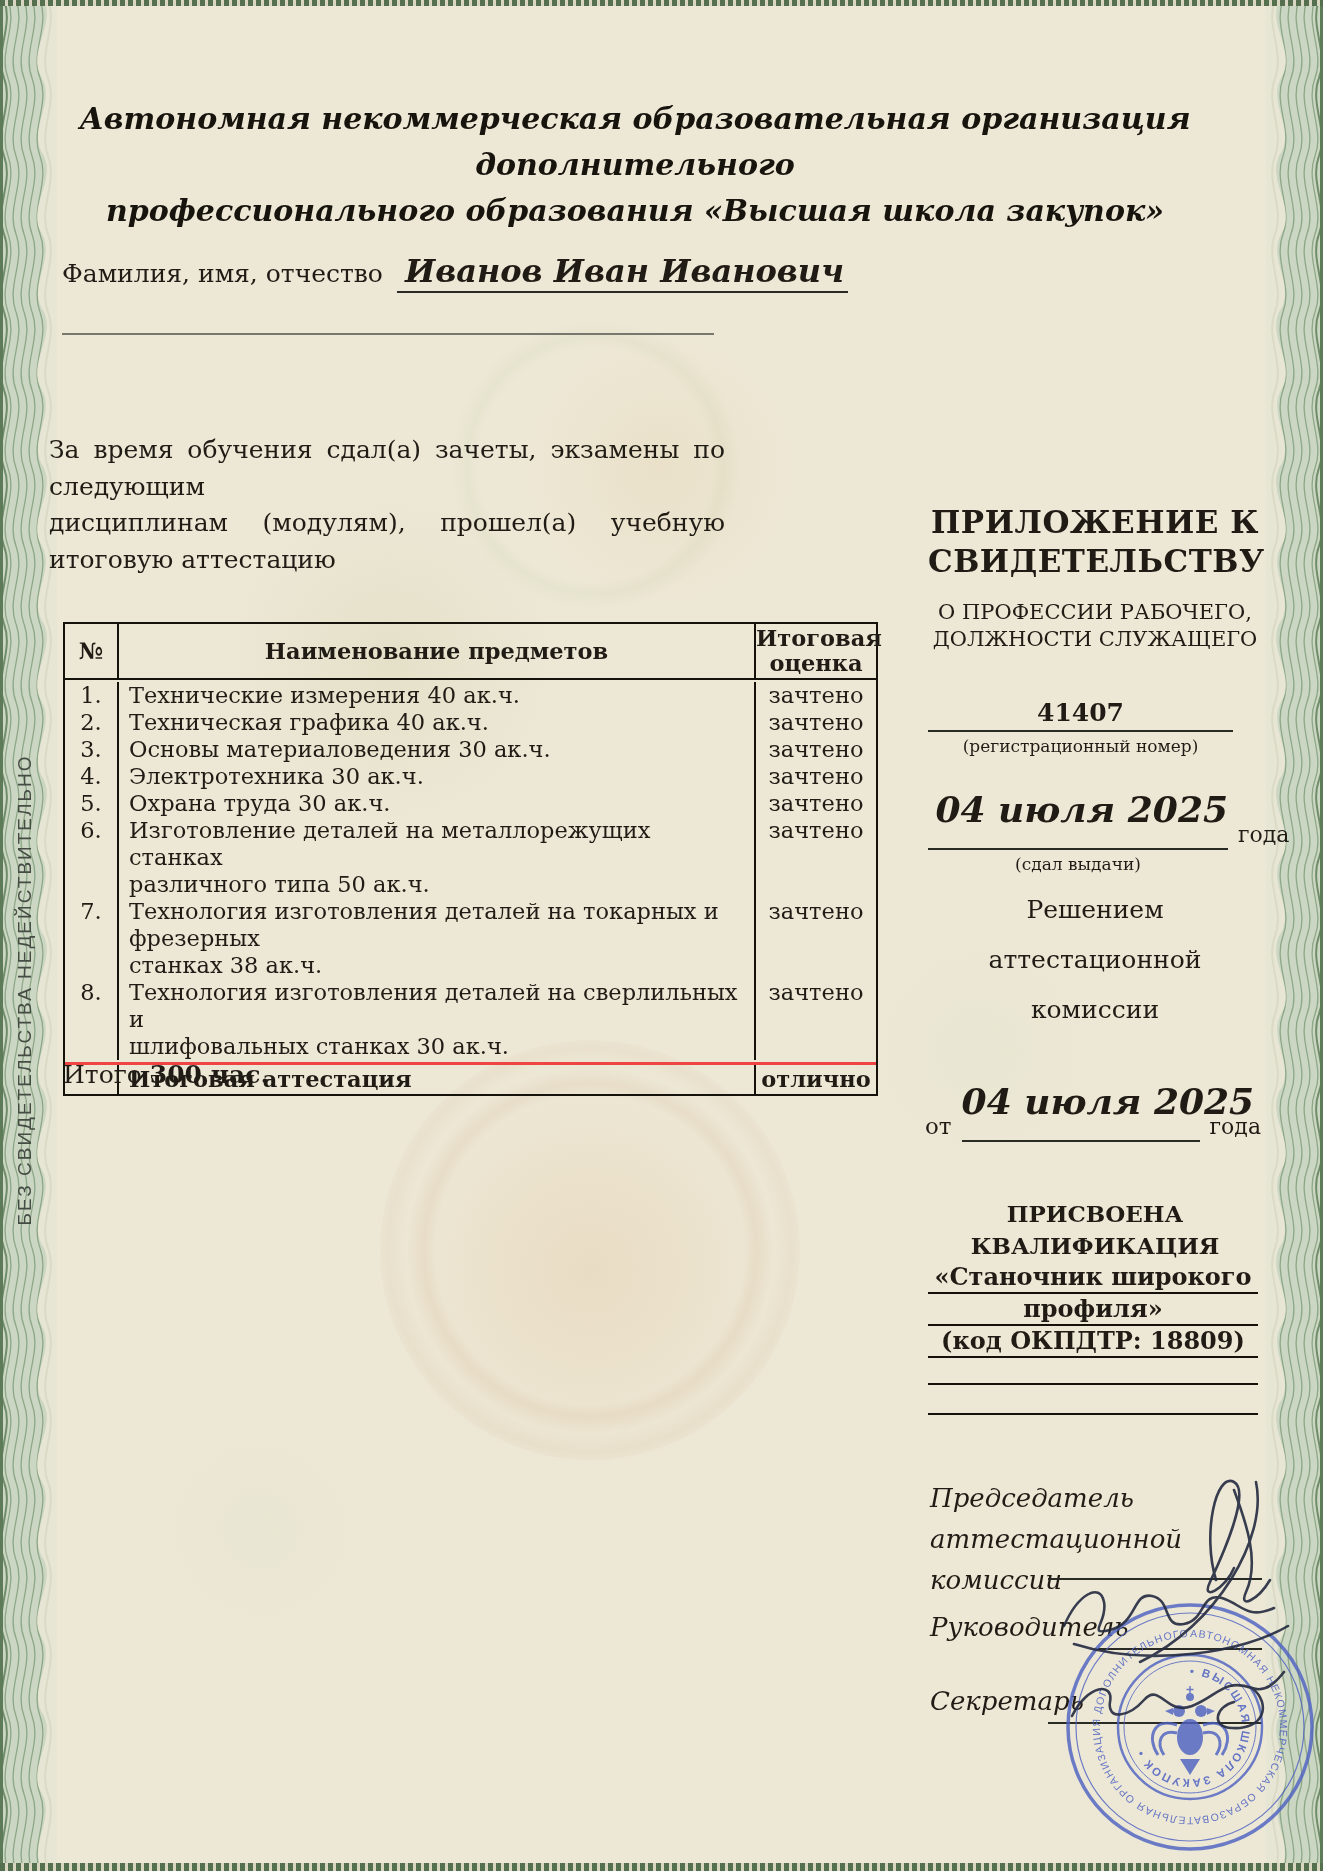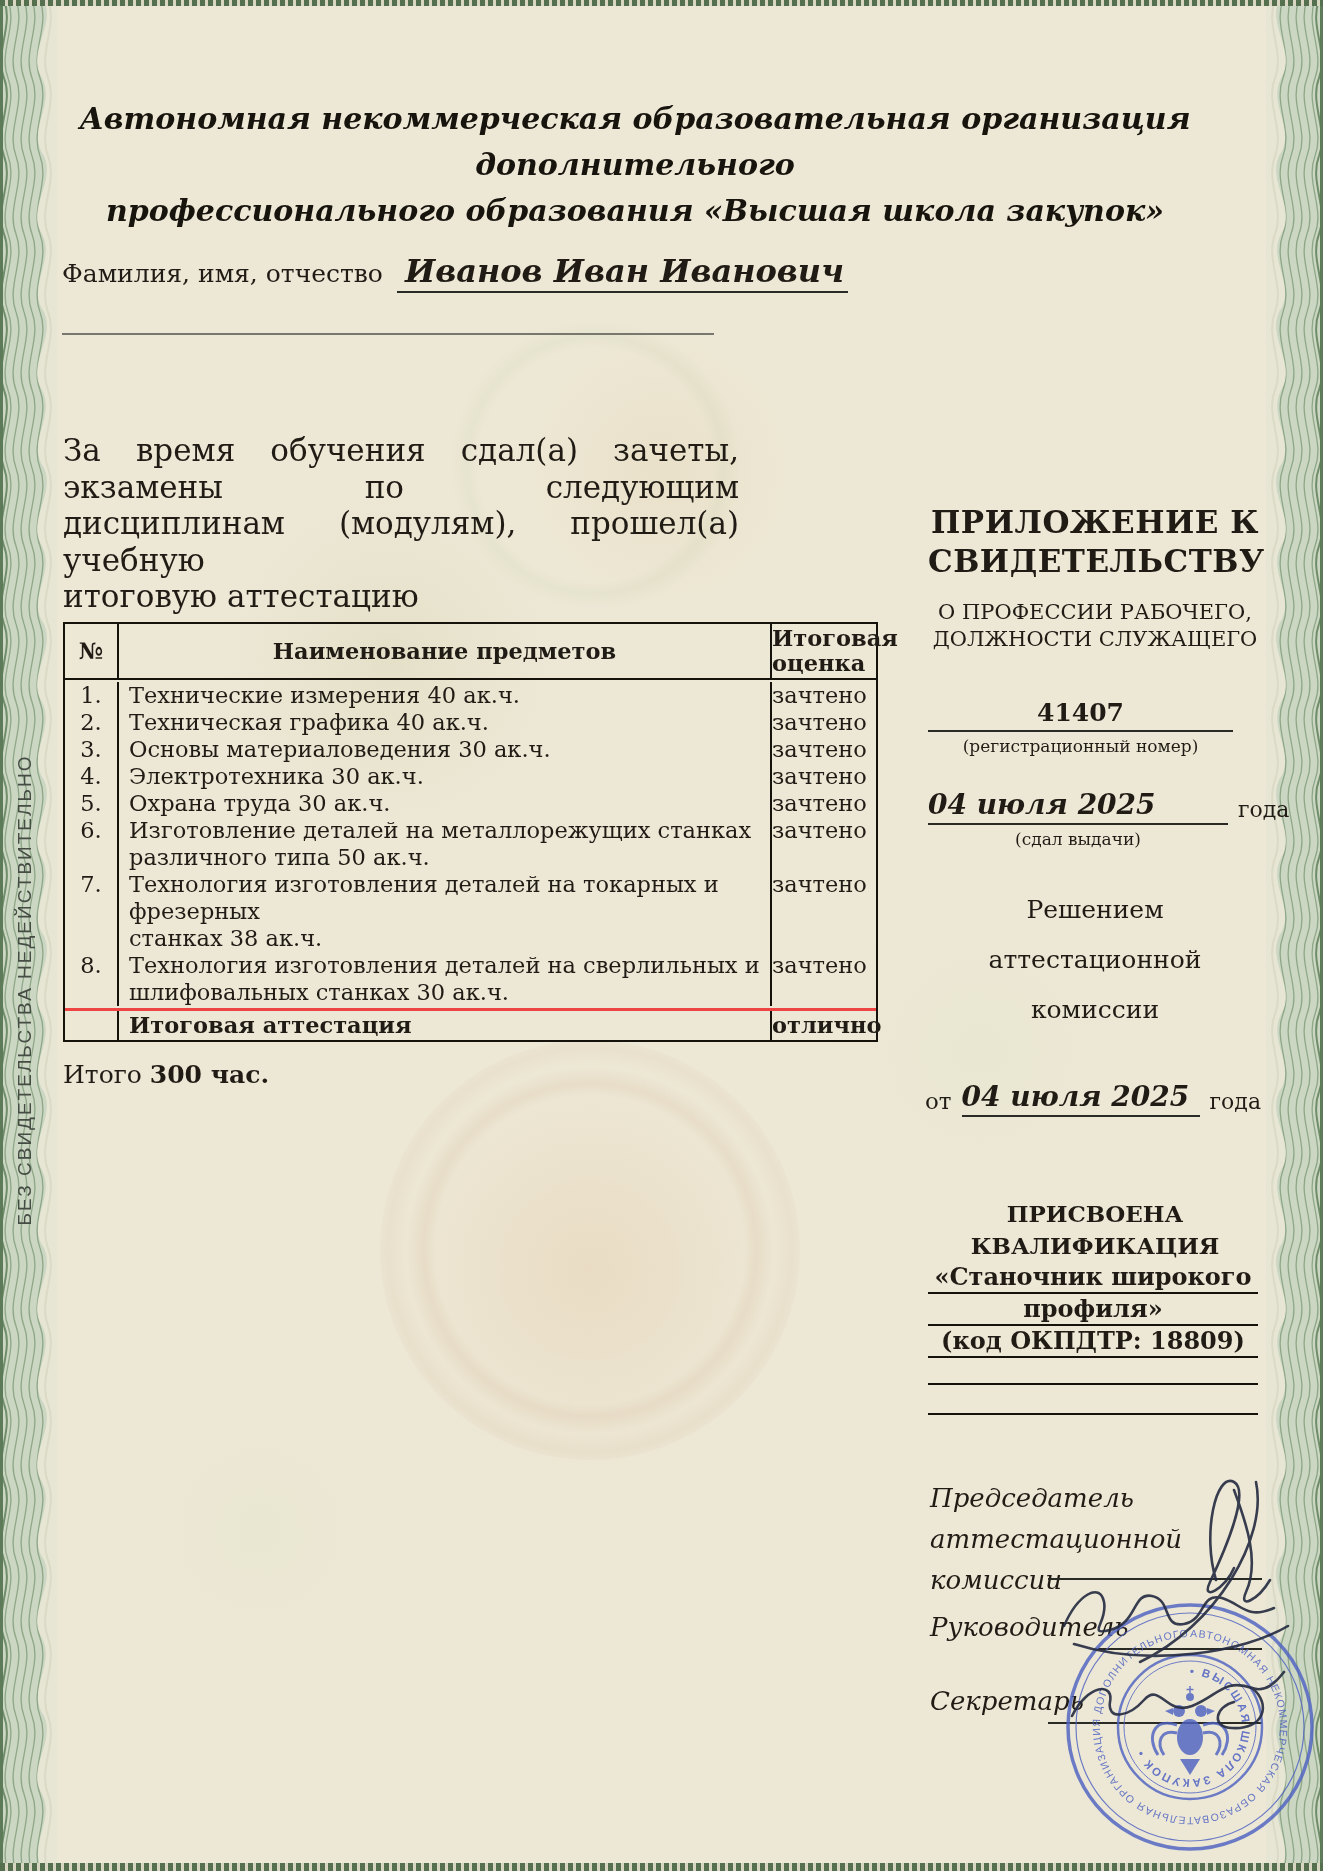--- a/index.html
+++ b/index.html
@@ -31,50 +31,50 @@
   
   .org-header{position:absolute;left:60px;top:96px;width:1150px;z-index:2;text-align:center;
       font-style:italic;font-weight:bold;font-size:30px;line-height:46px;color:#17130d;}
   
   .name-row{position:absolute;left:62px;top:252px;width:652px;z-index:2;display:flex;align-items:flex-end;}
   .name-label{white-space:nowrap;font-size:25px;padding-bottom:5px;}
   .name-value{flex:1;margin-left:14px;border-bottom:2px solid #2b2b25;font-weight:bold;
       font-style:italic;font-size:32px;padding:0 4px 1px 8px;white-space:nowrap;}
   .name-rule2{position:absolute;left:62px;top:333px;width:652px;height:2px;background:#77776d;z-index:2;}
   
-  .intro{position:absolute;left:63px;top:432px;width:676px;z-index:2;font-size:31px;line-height:36.5px;}
+  .intro{position:absolute;left:49px;top:432px;width:676px;z-index:2;font-size:25px;line-height:36.5px;}
   .intro-line{text-align:justify;text-align-last:justify;}
   .intro-line.last{text-align-last:left;}
   
   .subjects{position:absolute;left:63px;top:622px;width:815px;z-index:2;
       border:2.5px solid #15120c;font-size:22.5px;box-sizing:border-box;}
   .trow{display:flex;}
   .c-num{width:52px;text-align:center;border-right:2px solid #15120c;flex:none;}
   .c-sub{flex:1;padding:0 10px;border-right:2px solid #15120c;white-space:pre-line;}
-  .c-gr{width:104px;flex:none;border-radius:13px;}
+  .c-gr{width:120px;text-align:center;flex:none;border-radius:13px;}
   .thead{border-bottom:2px solid #15120c;font-weight:bold;}
   .thead .c-num,.thead .c-sub{display:flex;align-items:center;justify-content:center;text-align:center;}
   .thead .c-gr{line-height:25px;padding:2px 0;}
   .tbody .trow{line-height:27px;}
   .tbody{padding:2px 0;}
   .tfinal{border-top:3px solid #ef4444;font-weight:bold;line-height:29px;}
   .total{position:absolute;left:63px;top:1060px;z-index:2;font-size:25px;}
   .total b{font-weight:bold;}
   
   .rc-title{position:absolute;left:928px;top:503px;width:334px;z-index:2;text-align:center;
       font-weight:bold;font-size:31px;line-height:39px;letter-spacing:.5px;}
   .rc-subtitle{position:absolute;left:928px;top:599px;width:334px;z-index:2;text-align:center;
       font-size:21px;line-height:27px;}
   .rc-reg{position:absolute;left:928px;top:698px;width:305px;z-index:2;text-align:center;}
   .rc-reg-num{display:block;font-weight:bold;font-size:25px;border-bottom:2px solid #2b2b25;padding-bottom:3px;}
   .rc-cap{font-size:17px;padding-top:4px;text-align:center;}
   .rc-issue{position:absolute;left:928px;top:788px;width:370px;z-index:2;}
   .rc-issue-row{display:flex;align-items:flex-end;}
-  .rc-underline{border-bottom:2px solid #2b2b25;text-align:left;font-weight:bold;font-style:italic;
-      font-size:28px;padding-bottom:2px;white-space:nowrap;}
+  .rc-underline{border-bottom:2px solid #2b2b25;text-align:right;font-weight:bold;font-style:italic;
+      font-size:36px;padding-bottom:18px;white-space:nowrap;}
   .rc-issue-row .rc-underline{width:300px;flex:none;}
   .rc-suffix{font-size:22px;margin-left:10px;padding-bottom:3px;white-space:nowrap;}
   .rc-issue .rc-cap{width:300px;}
   .rc-decision{position:absolute;left:928px;top:885px;width:334px;z-index:2;text-align:center;
       font-size:25px;line-height:50px;}
   .rc-fromdate{position:absolute;left:925px;top:1080px;width:380px;z-index:2;display:flex;align-items:flex-end;}
   .rc-from-label{font-size:23px;margin-right:10px;padding-bottom:3px;}
   .rc-fromdate .rc-underline{width:238px;flex:none;}
   .rc-qual-head{position:absolute;left:928px;top:1198px;width:334px;z-index:2;text-align:center;
       font-weight:bold;font-size:23px;line-height:32px;}

